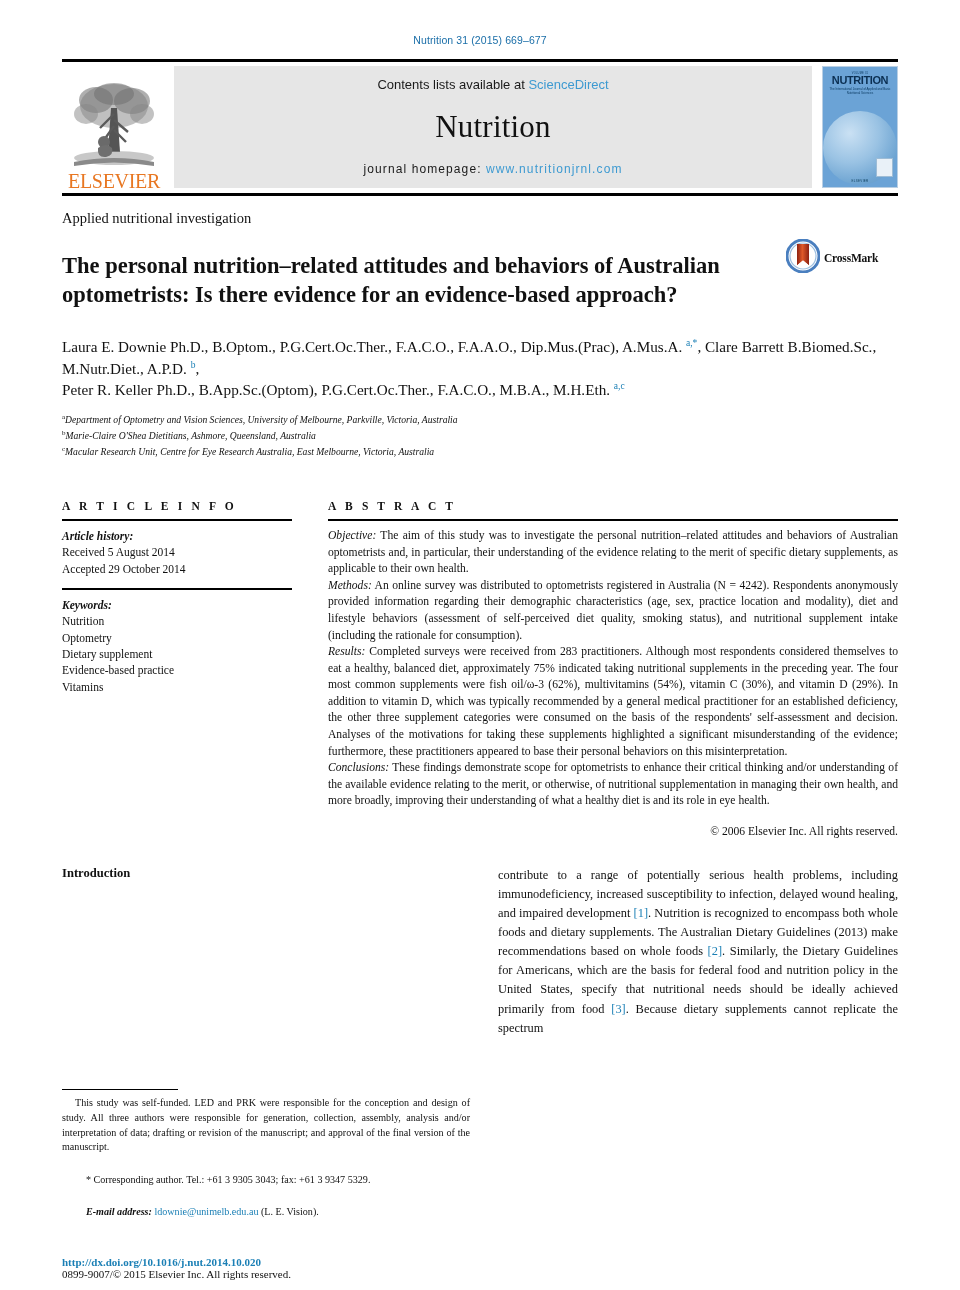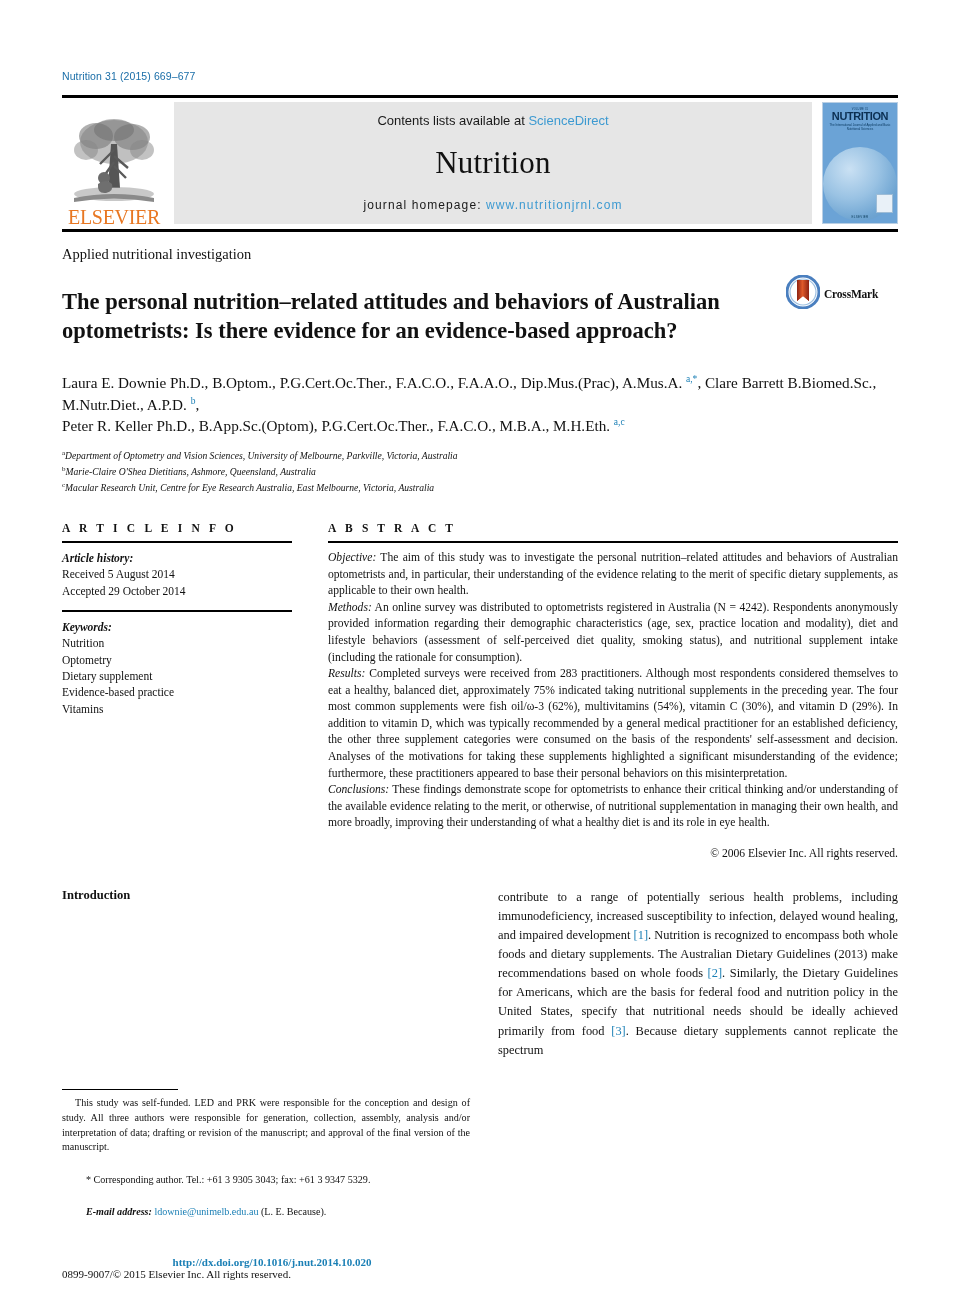--- a/index.html
+++ b/index.html
@@ -18,25 +18,26 @@
   .page {
     position: relative;
     width: 960px;
     height: 1290px;
     box-sizing: border-box;
     padding: 0 62px;
   }
 
   
   .running-head {
+    text-align: center;
     color: #1a6ea8;
     font-family: "Liberation Sans", sans-serif;
     font-size: 10.5px;
     letter-spacing: .1px;
-    padding-top: 70px;
+    padding-top: 34px;
   }
 
   
   .masthead {
     margin-top: 13px;
     border-top: 3px solid #000;
     border-bottom: 3px solid #000;
     height: 131px;
     display: flex;
     align-items: stretch;
@@ -207,21 +208,21 @@
     font-style: italic;
     font-size: 9.6px;
     line-height: 1.55;
     color: #111;
   }
   .affiliations sup { font-style: normal; font-size: 7px; }
 
   
   .info-abstract {
     display: flex;
-    margin-top: 26px;
+    margin-top: 40px;
     gap: 36px;
   }
   .col-info { flex: 0 0 230px; }
   .col-abstract { flex: 1 1 auto; }
 
   .head-label {
     font-family: "Liberation Serif", serif;
     font-weight: bold;
     font-size: 11.5px;
     letter-spacing: 3.2px;
@@ -322,21 +323,20 @@
     position: absolute;
     left: 62px;
     bottom: 10px;
     width: 420px;
   }
   .doi-line {
     font-family: "Liberation Serif", serif;
     font-weight: bold;
     font-size: 11px;
     color: #1a7fb5;
-    text-align: center;
   }
   .issn-line {
     font-family: "Liberation Serif", serif;
     font-size: 11px;
     color: #111;
   }
 </style>
 </head>
 <body>
 
@@ -482,21 +482,21 @@
       </p>
     </div>
   </div>
 
   <div class="footnotes">
     <div class="foot-rule"></div>
     <p class="foot-p">This study was self-funded. LED and PRK were responsible for the conception and design of study. All three authors were responsible for generation, collection, assembly, analysis and/or interpretation of data; drafting or revision of the manuscript; and approval of the final version of the manuscript.</p>
     <p class="foot-item">* Corresponding author. Tel.: +61 3 9305 3043; fax: +61 3 9347 5329.</p>
     <p class="foot-item">
       <span class="ital">E-mail address:</span>
-      <span class="link">ldownie@unimelb.edu.au</span><span> (L. E. Because).</span>
+      <span class="link">ldownie@unimelb.edu.au</span><span> (L. E. Vision).</span>
     </p>
   </div>
 
   <div class="doi-block">
     <div class="doi-line">http://dx.doi.org/10.1016/j.nut.2014.10.020</div>
     <div class="issn-line">0899-9007/© 2015 Elsevier Inc. All rights reserved.</div>
   </div>
 
 </div>
 

